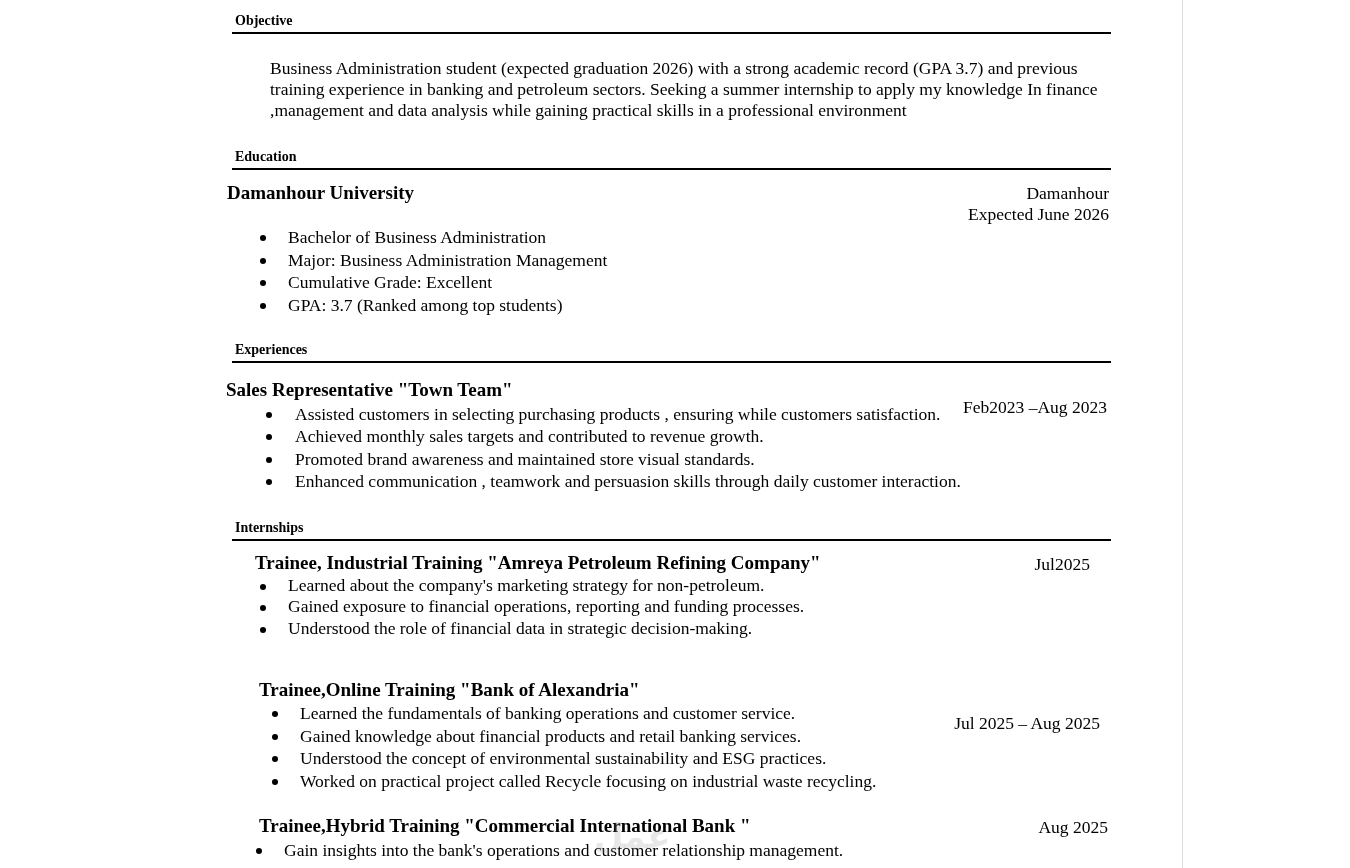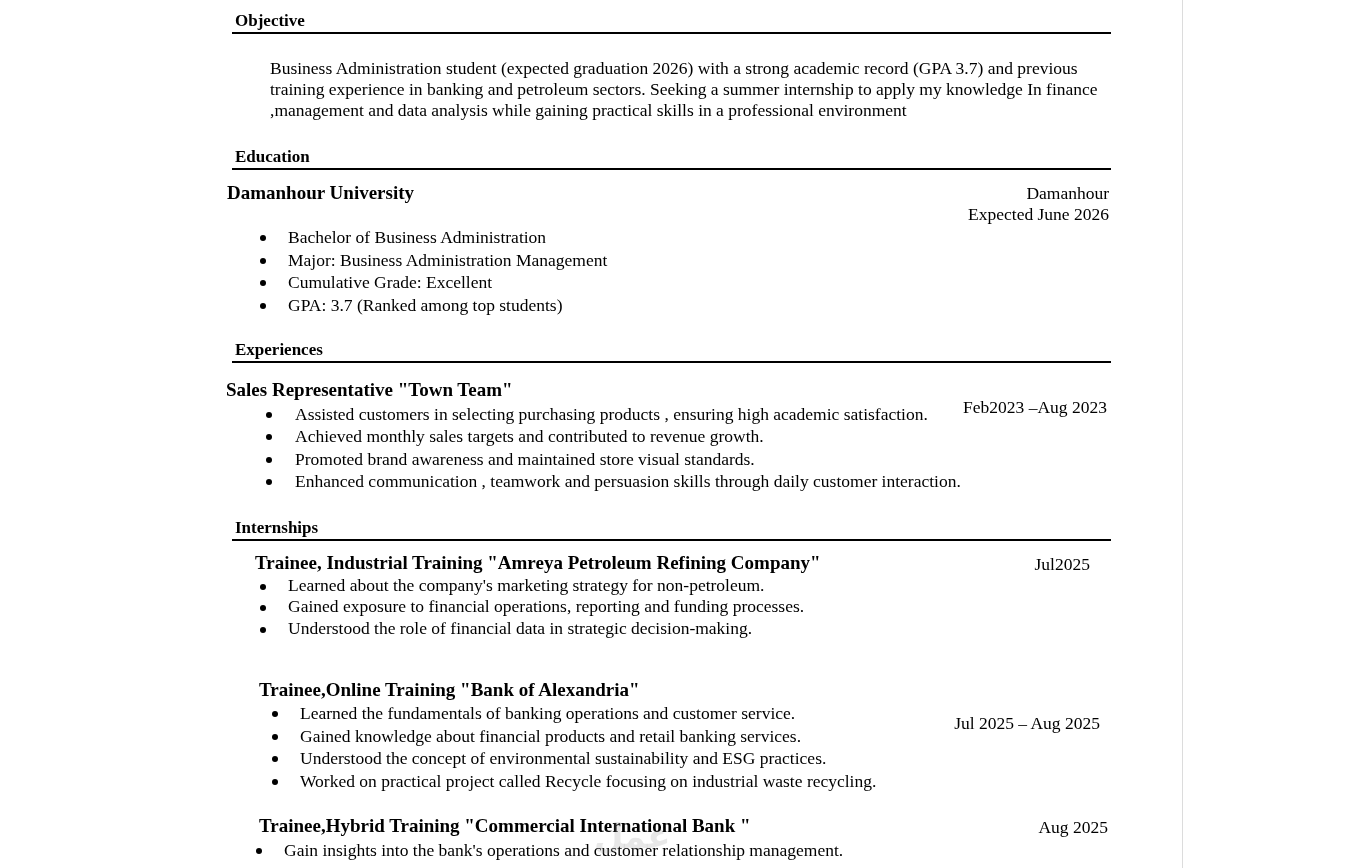--- a/index.html
+++ b/index.html
@@ -21,21 +21,21 @@
       top: 0;
       width: 1px;
       height: 868px;
       background: #dcdcdc;
     }
     .abs { position: absolute; white-space: nowrap; }
     .section-title {
       position: absolute;
       left: 235px;
       font-weight: bold;
-      font-size: 17px;
+      font-size: 14px;
       line-height: 24px;
     }
     .rule {
       position: absolute;
       left: 232px;
       width: 879px;
       height: 2px;
       background: #000;
     }
     .body-text {
@@ -104,21 +104,21 @@
   <li style="height:22.5px;line-height:22px;"><span class="dot" style="left:-28px; top:9px;"></span><span>Major: Business Administration Management</span></li>
   <li style="height:22.5px;line-height:22px;"><span class="dot" style="left:-28px; top:9px;"></span><span>Cumulative Grade: Excellent</span></li>
   <li style="height:22.5px;line-height:22px;"><span class="dot" style="left:-28px; top:9px;"></span><span>GPA: 3.7 (Ranked among top students)</span></li>
 </ul>
 
 <div class="section-title" style="top:338px;">Experiences</div>
 <div class="rule" style="top:361px;"></div>
 <div class="abs bold-head" style="left:226px; top:379px;">Sales Representative "Town Team"</div>
 <div class="abs date" style="right:243px; top:381px;margin-top:16px;">Feb2023 –Aug 2023</div>
 <ul class="bullet-list" style="left:295px; top:403px;">
-  <li style="height:22.3px;line-height:22px;"><span class="dot" style="left:-29px; top:9px;"></span><span>Assisted customers in selecting purchasing products , ensuring high academic satisfaction.</span></li>
+  <li style="height:22.3px;line-height:22px;"><span class="dot" style="left:-29px; top:9px;"></span><span>Assisted customers in selecting purchasing products , ensuring while customers satisfaction.</span></li>
   <li style="height:22.3px;line-height:22px;"><span class="dot" style="left:-29px; top:9px;"></span><span>Achieved monthly sales targets and contributed to revenue growth.</span></li>
   <li style="height:22.3px;line-height:22px;font-family:Liberation Serif, serif;"><span class="dot" style="left:-29px; top:9px;"></span><span>Promoted brand awareness and maintained store visual standards.</span></li>
   <li style="height:22.3px;line-height:22px;"><span class="dot" style="left:-29px; top:9px;"></span><span>Enhanced communication , teamwork and persuasion skills through daily customer interaction.</span></li>
 </ul>
 
 <div class="section-title" style="top:516px;">Internships</div>
 <div class="rule" style="top:539px;"></div>
 
 <div class="abs bold-head" style="left:255px; top:552px;">Trainee, Industrial Training "Amreya Petroleum Refining Company"</div>
 <div class="abs date" style="right:260px; top:554px;">Jul2025</div>

